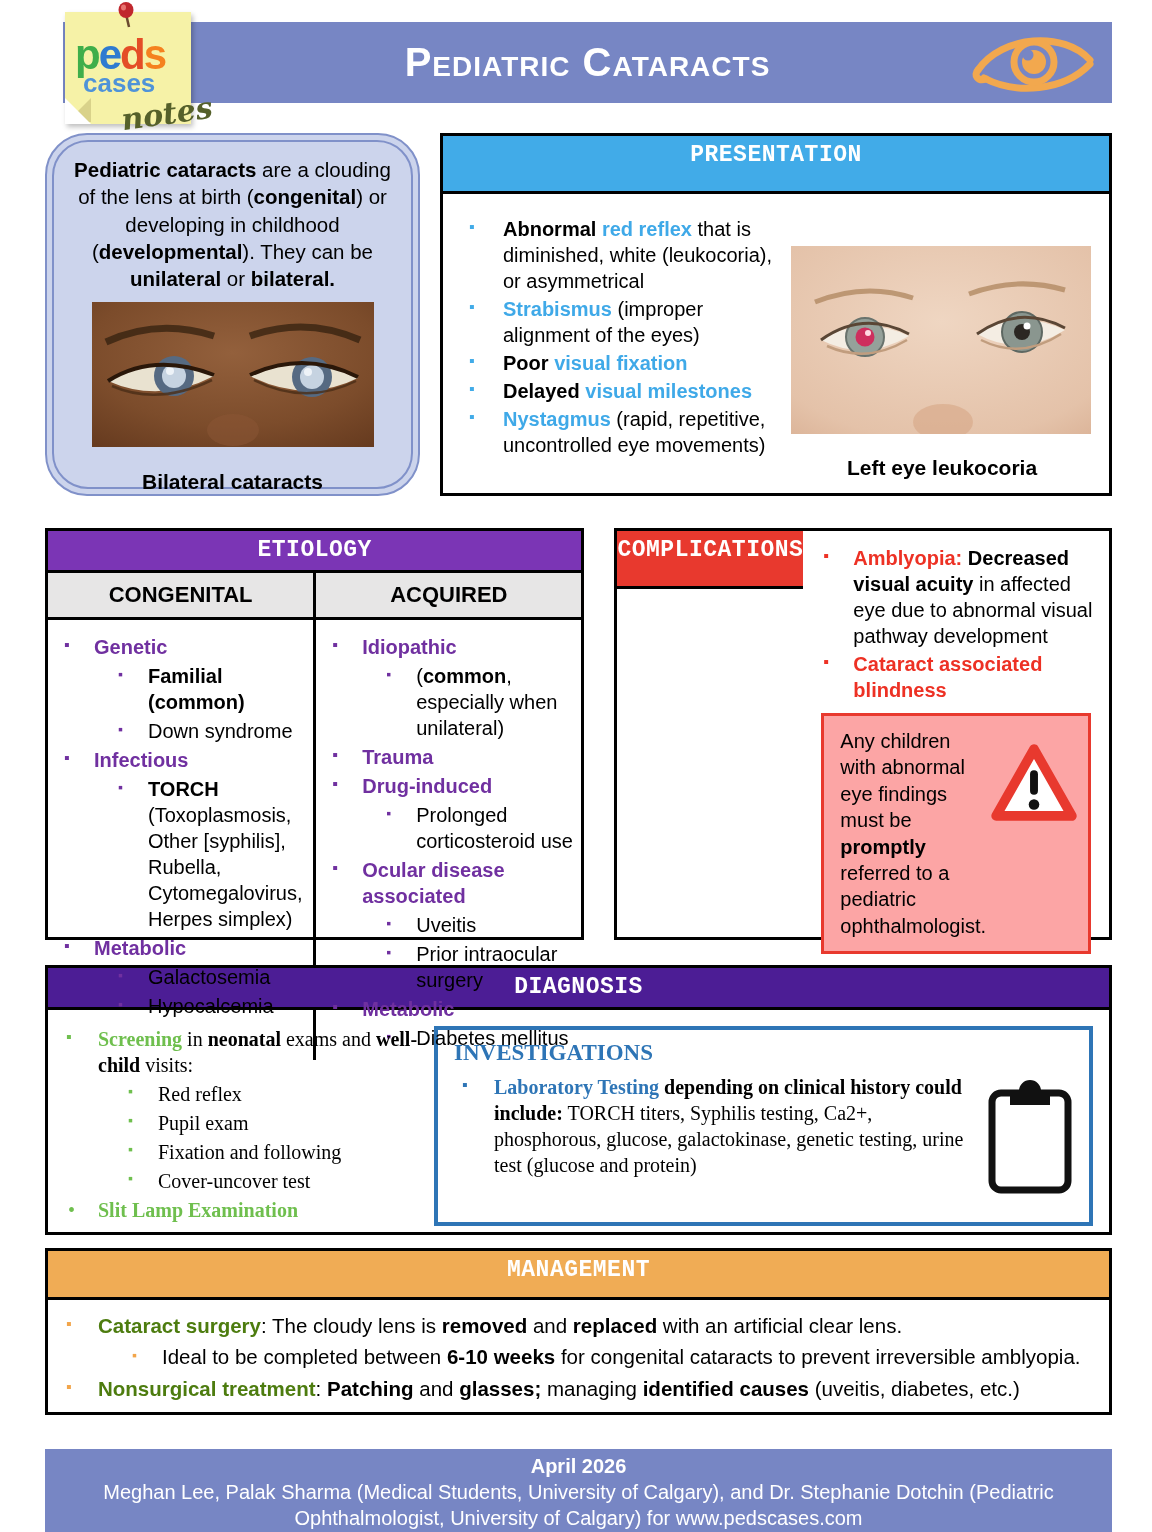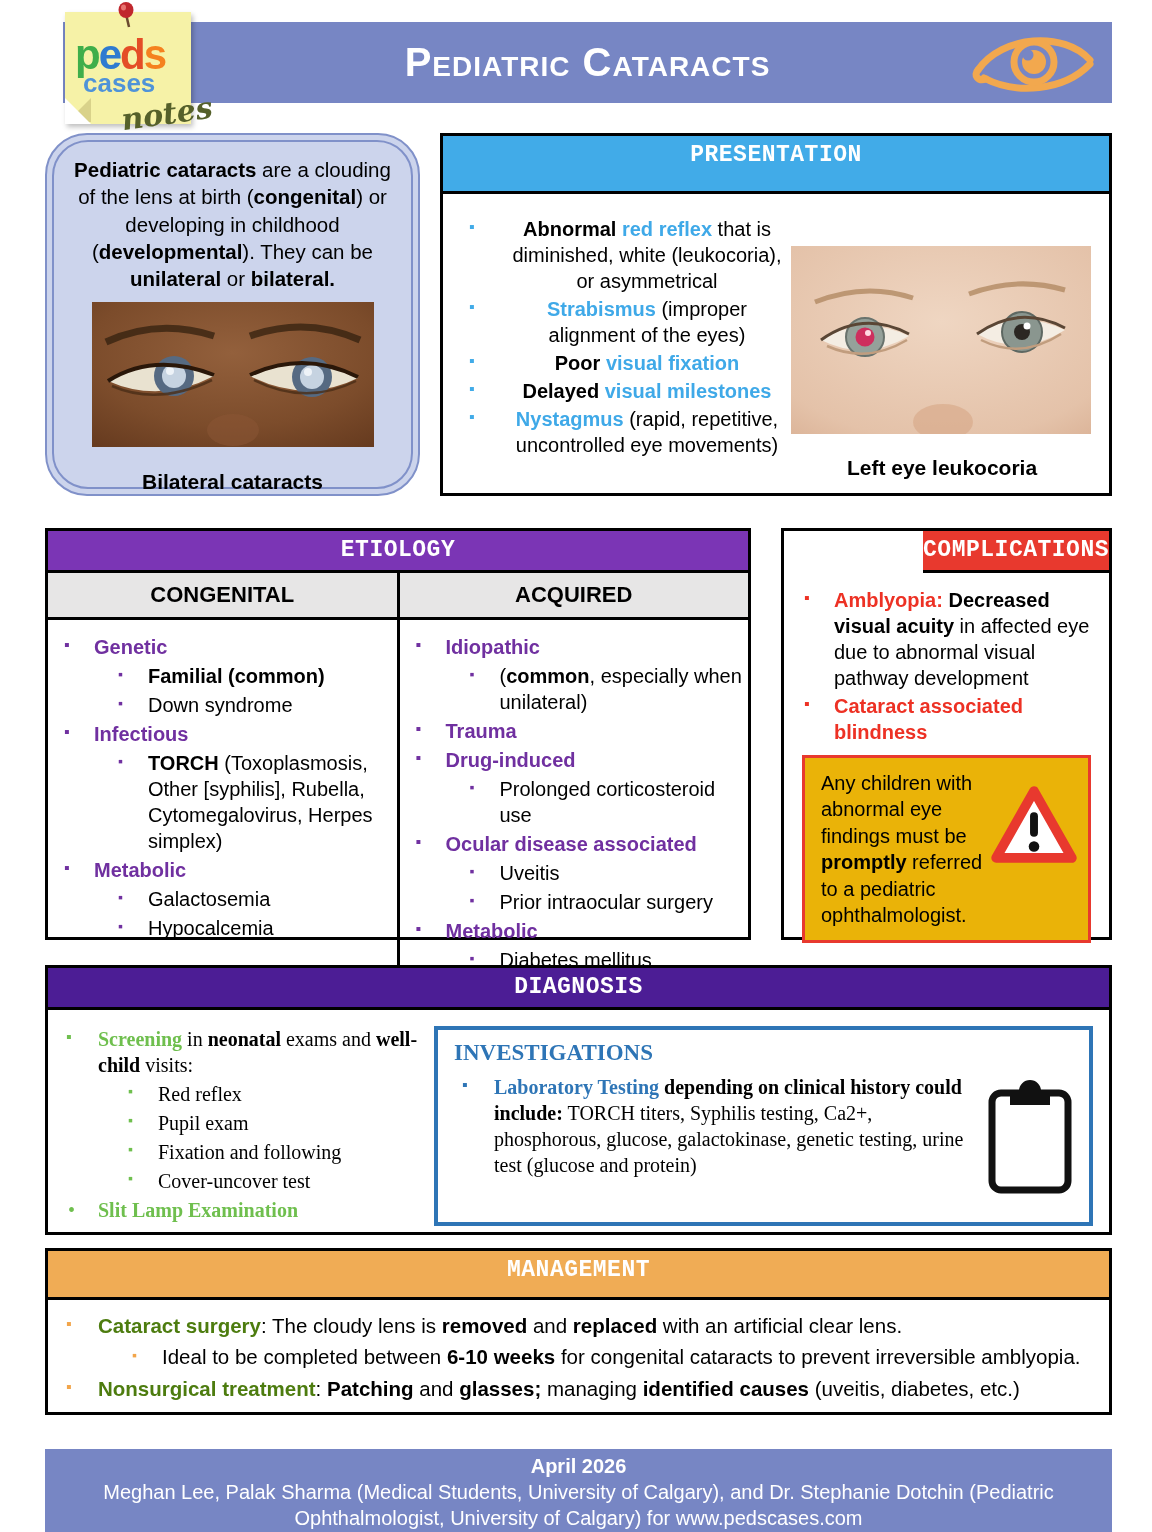--- a/index.html
+++ b/index.html
@@ -58,21 +58,21 @@
   .defbox-inner {
     height: 100%; border: 2px solid #8091c9; border-radius: 36px;
     padding: 14px 14px 0; text-align: center;
   }
   .def-text { font-size: 20.5px; line-height: 1.33; }
   .photo { display: block; margin: 10px auto 0; }
   .caption { text-align: center; font-weight: bold; font-size: 21px; margin-top: 23px; }
   .presbox { flex: 1; height: 363px; display: flex; flex-direction: column; }
   .pres-head { background: #41abe8; }
   .pres-body { flex: 1; display: flex; padding: 22px 16px 8px 18px; }
-  .pres-list { width: 330px; font-size: 20px; text-align: center; }
+  .pres-list { width: 330px; font-size: 20px; }
   .pres-list li { padding-left: 42px; margin-bottom: 2px; }
   .pres-list li::before { left: 8px; color: #41abe8; }
   .pres-fig { margin-left: auto; width: 302px; }
   .pres-fig svg { margin-top: 30px; }
   .pres-fig .caption { margin-top: 18px; }
   
   .row2 { margin-top: 32px; gap: 30px; }
   .etio { width: 706px; height: 412px; display: flex; flex-direction: column; }
   .etio-head { background: #7b35b5; }
   .etio-sub { display: flex; border-bottom: 3px solid #000; }
@@ -81,27 +81,27 @@
     font-size: 22px; padding: 9px 0;
   }
   .etio-sub div:first-child { border-right: 3px solid #000; }
   .etio-body { flex: 1; display: flex; font-size: 20px; }
   .etio-col { flex: 1; padding: 14px 6px 6px 0; }
   .etio-col:first-child { border-right: 3px solid #000; }
   .etio-col li.l1 { padding-left: 46px; }
   .etio-col li.l1::before { left: 16px; color: #7030a0; }
   .etio-col li.l2 { padding-left: 100px; }
   .etio-col li.l2::before { left: 70px; color: #7030a0; font-size: 14px; top: 2px; }
-  .comp { flex: 1; height: 412px; display: flex; flex-direction: column; align-items: flex-end; }
+  .comp { flex: 1; height: 412px; display: flex; flex-direction: row; }
   .comp-head { background: #e8392e; }
   .comp-body { flex: 1; padding: 14px 12px 12px 8px; font-size: 20px; }
   .comp-body li.l1 { padding-left: 42px; margin-bottom: 2px; }
   .comp-body li.l1::before { left: 12px; color: #ed3124; }
   .warnbox {
-    margin: 10px 6px 0 10px; background: #eab308; border: 3px solid #e8392e;
+    margin: 10px 6px 0 10px; background: #fca5a5; border: 3px solid #e8392e;
     padding: 12px 8px 12px 16px; display: flex; align-items: flex-start;
   }
   .warn-text { flex: 1; font-size: 20px; line-height: 1.32; }
   .warn-icon { margin: 14px 2px 0 4px; }
   
   .diag { margin-top: 25px; height: 270px; display: flex; flex-direction: column; }
   .diag-head { background: #4c1d95; }
   .diag-body { flex: 1; display: flex; padding: 16px 16px 12px 6px; font-size: 20px; font-family: Liberation Serif, serif; }
   .diag-list { width: 372px; }
   .diag-list li.l1 { padding-left: 44px; }

